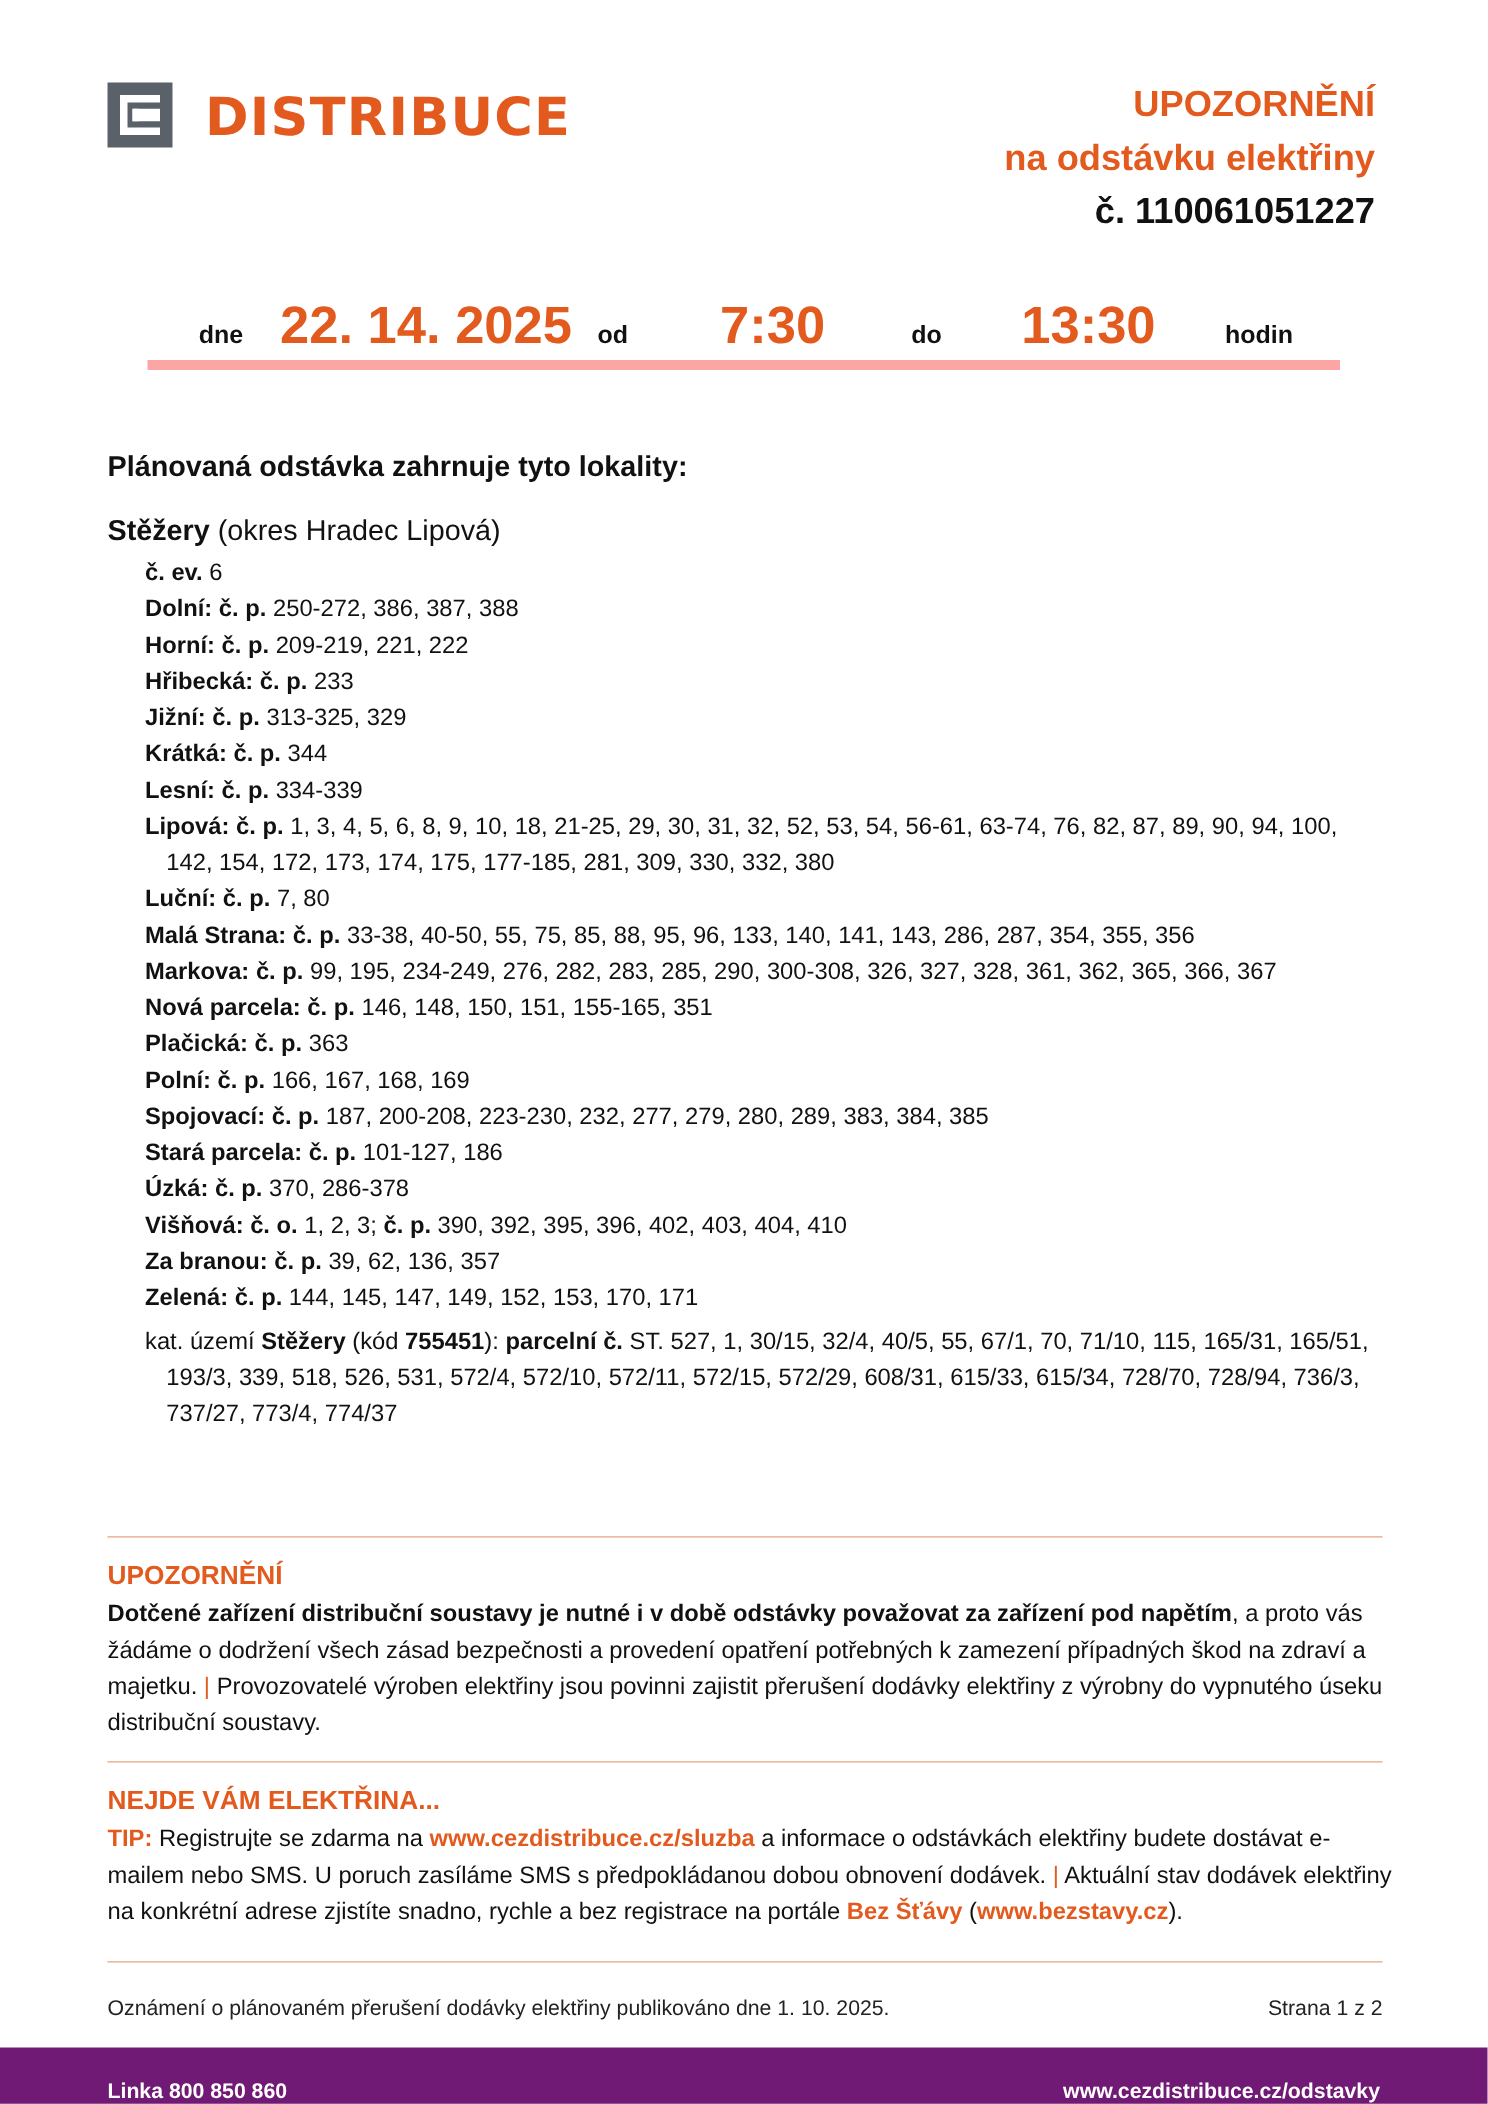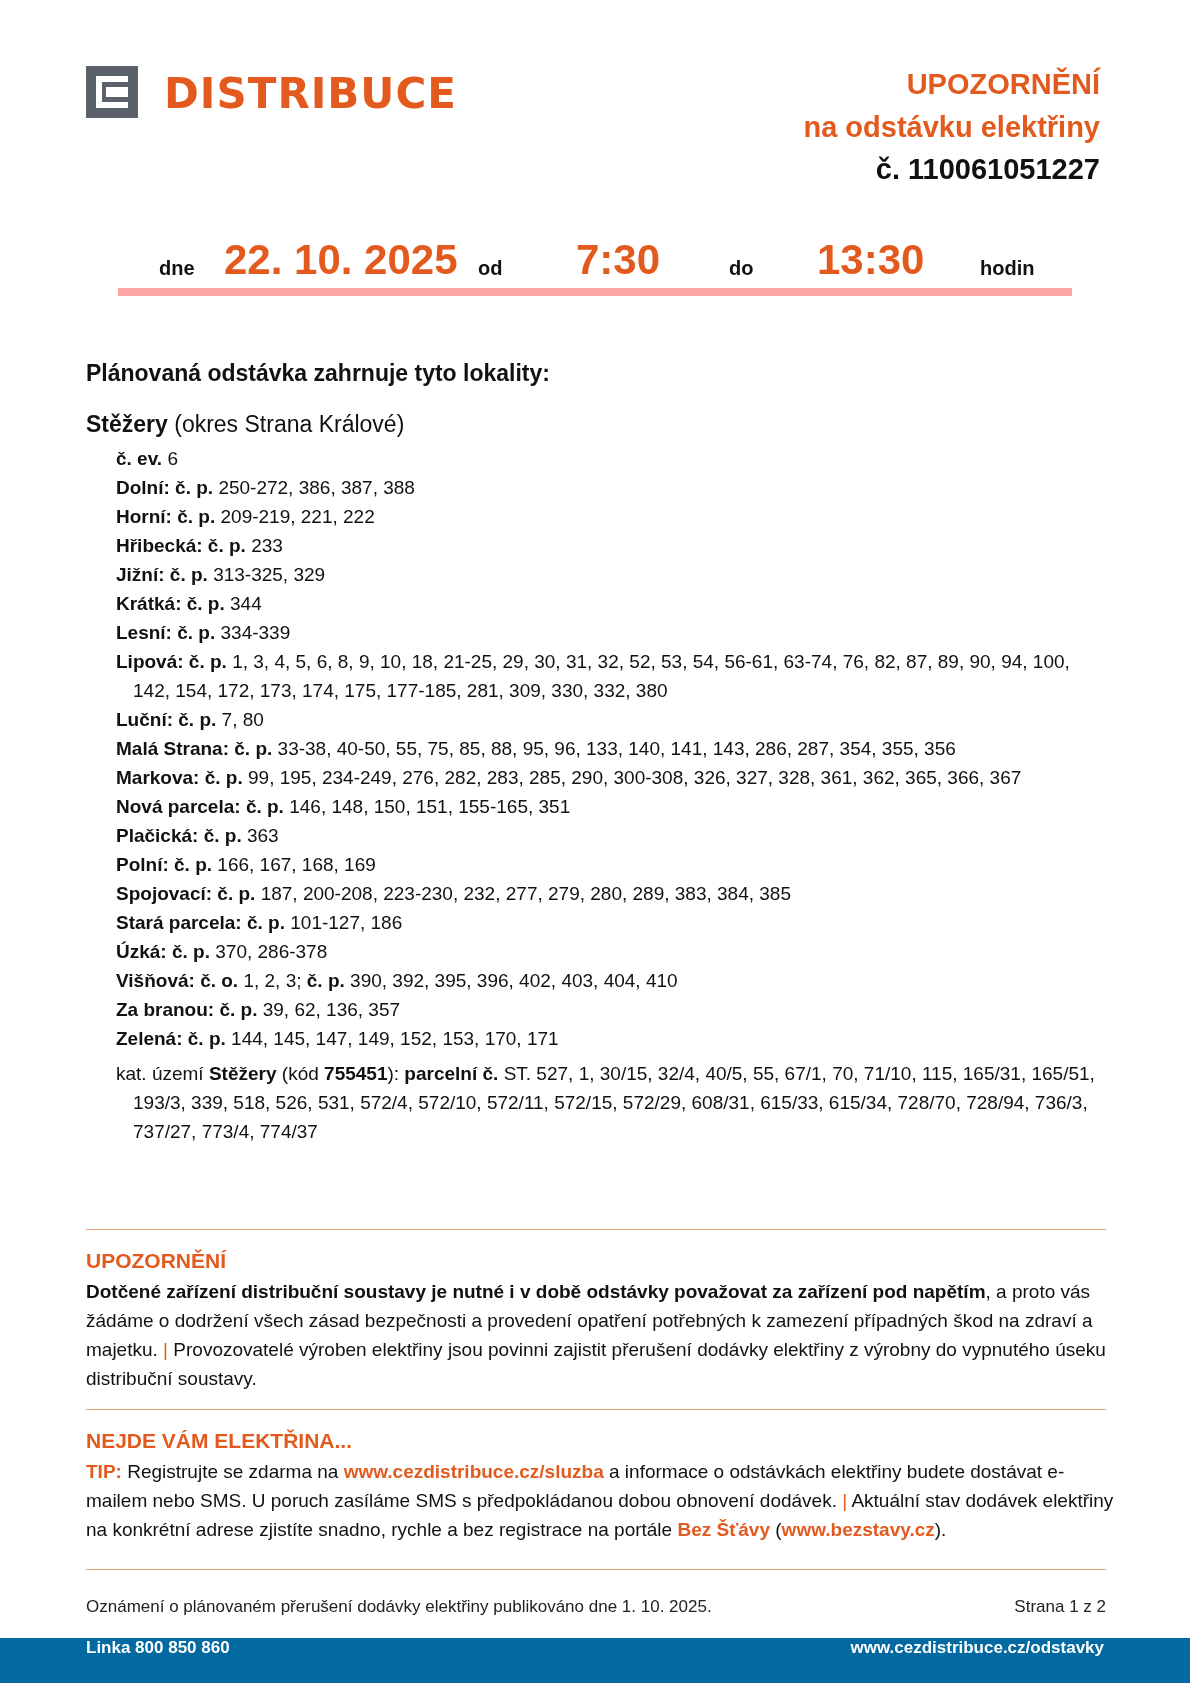--- a/index.html
+++ b/index.html
@@ -85,22 +85,22 @@
     .sep { color: #e35a1e; }
     .link { color: #e35a1e; font-weight: bold; }
 
     .footer-note {
       position: absolute; left: 86px; top: 1597px; width: 1020px;
       font-size: 17px; color: #222;
       display: flex; justify-content: space-between;
     }
     .bottom-bar {
       position: absolute; left: 0; top: 1638px; width: 1190px; height: 45px;
-      background: #0369a1; color: #ffffff;
-      display: flex; justify-content: space-between; align-items: flex-start;
+      background: #701a75; color: #ffffff;
+      display: flex; justify-content: space-between; align-items: flex-end;
       padding: 0 86px; font-weight: bold; font-size: 17px;
     }
   </style>
 </head>
 <body>
 
 <div class="logo">
   <div class="logo-mark">
     <div class="e-outer"></div>
     <div class="e-bar"></div>
@@ -109,30 +109,30 @@
 </div>
 
 <div class="notice-title">
   <div class="t1">UPOZORNĚNÍ</div>
   <div class="t2">na odstávku elektřiny</div>
   <div class="t3">č. 110061051227</div>
 </div>
 
 <div class="date-row">
   <span class="lbl" style="left:41px">dne</span>
-  <span class="big" style="left:106px">22. 10. 2025</span>
+  <span class="big" style="left:106px">22. 14. 2025</span>
   <span class="lbl" style="left:360px">od</span>
   <span class="big" style="left:458px">7:30</span>
   <span class="lbl" style="left:611px">do</span>
   <span class="big" style="left:699px">13:30</span>
   <span class="lbl" style="left:862px">hodin</span>
 </div>
 
 <div class="locality-heading">Plánovaná odstávka zahrnuje tyto lokality:</div>
-<div class="town"><b>Stěžery</b><span> (okres Strana Králové)</span></div>
+<div class="town"><b>Stěžery</b><span> (okres Hradec Lipová)</span></div>
 
 <div class="streets">
   <div class="street"><b>č. ev.</b><span> 6</span></div>
   <div class="street"><b>Dolní: č. p.</b><span> 250-272, 386, 387, 388</span></div>
   <div class="street"><b>Horní: č. p.</b><span> 209-219, 221, 222</span></div>
   <div class="street"><b>Hřibecká: č. p.</b><span> 233</span></div>
   <div class="street"><b>Jižní: č. p.</b><span> 313-325, 329</span></div>
   <div class="street"><b>Krátká: č. p.</b><span> 344</span></div>
   <div class="street"><b>Lesní: č. p.</b><span> 334-339</span></div>
   <div class="street"><b>Lipová: č. p.</b><span> 1, 3, 4, 5, 6, 8, 9, 10, 18, 21-25, 29, 30, 31, 32, 52, 53, 54, 56-61, 63-74, 76, 82, 87, 89, 90, 94, 100, 142, 154, 172, 173, 174, 175, 177-185, 281, 309, 330, 332, 380</span></div>

